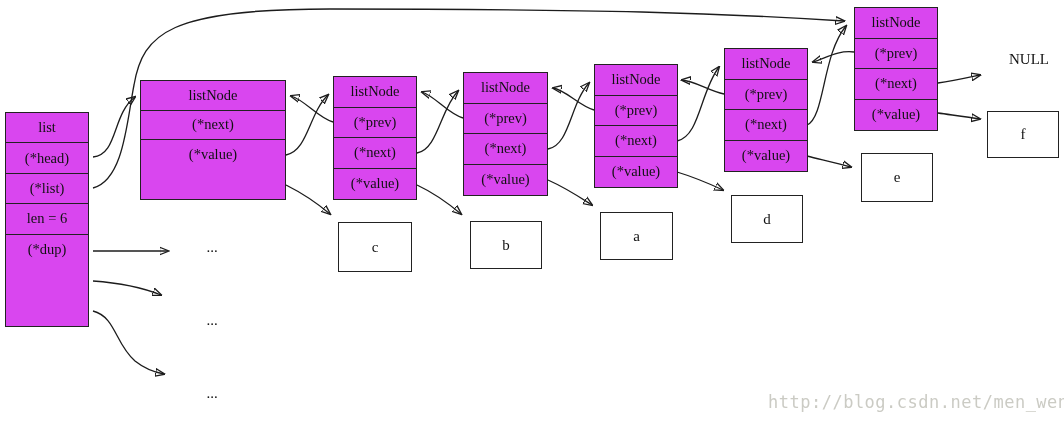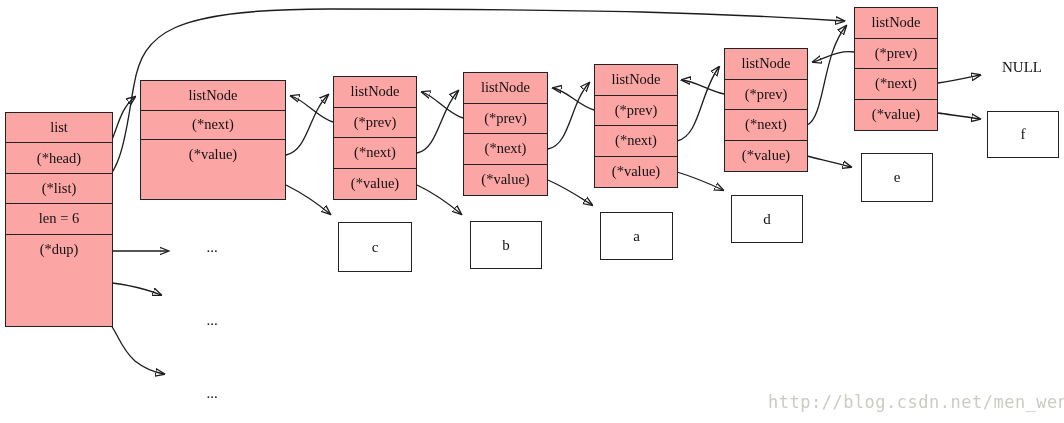--- a/index.html
+++ b/index.html
@@ -7,21 +7,21 @@
     position:relative;
     width:1064px;height:423px;
     background:#ffffff;
     font-family:"Liberation Serif","DejaVu Serif",serif;
     color:#111;
     overflow:hidden;
   }
   .record{
     position:absolute;
     display:grid;
-    background:#fca5a5;
+    background:#d946ef;
     border:1px solid #222;
     box-sizing:border-box;
   }
   .record .row{
     display:flex;align-items:center;justify-content:center;
     border-bottom:1px solid #222;
     font-size:14.5px;
     white-space:nowrap;
     box-sizing:border-box;
   }
@@ -50,37 +50,37 @@
   #edges{
     position:absolute;left:0;top:0;
     pointer-events:none;
   }
   #edges path{
     fill:none;
     stroke:#1c1c1c;
     stroke-width:1.3;
   }
   
-  #list-box{left:5px;top:112px;width:108px;height:215px;grid-template-rows:repeat(7,1fr);}
+  #list-box{left:5px;top:112px;width:84px;height:215px;grid-template-rows:repeat(7,1fr);}
   
   #node-1{left:140px;top:80px;width:146px;height:120px;grid-template-rows:repeat(4,1fr);}
   #node-2{left:333px;top:76px;width:84px;height:124px;grid-template-rows:repeat(4,1fr);}
   #node-3{left:463px;top:72px;width:85px;height:124px;grid-template-rows:repeat(4,1fr);}
   #node-4{left:594px;top:64px;width:84px;height:124px;grid-template-rows:repeat(4,1fr);}
   #node-5{left:724px;top:48px;width:84px;height:124px;grid-template-rows:repeat(4,1fr);}
   #node-6{left:854px;top:7px;width:84px;height:124px;grid-template-rows:repeat(4,1fr);}
   
   #val-c{left:338px;top:222px;width:74px;height:50px;}
   #val-b{left:470px;top:221px;width:72px;height:48px;}
   #val-a{left:600px;top:212px;width:73px;height:48px;}
   #val-d{left:731px;top:195px;width:72px;height:48px;}
   #val-e{left:861px;top:153px;width:72px;height:49px;}
   #val-f{left:987px;top:111px;width:72px;height:47px;}
   
-  #null-label{left:995px;top:59px;width:54px;text-align:center;}
+  #null-label{left:995px;top:51px;width:54px;text-align:right;}
   #dots-1{left:199px;top:239px;width:26px;text-align:center;}
   #dots-2{left:199px;top:312px;width:26px;text-align:center;}
   #dots-3{left:199px;top:385px;width:26px;text-align:center;}
 </style>
 </head>
 <body>
 
 <div id="canvas">
 
   <svg id="edges" width="1064" height="423" viewBox="0 0 1064 423">

